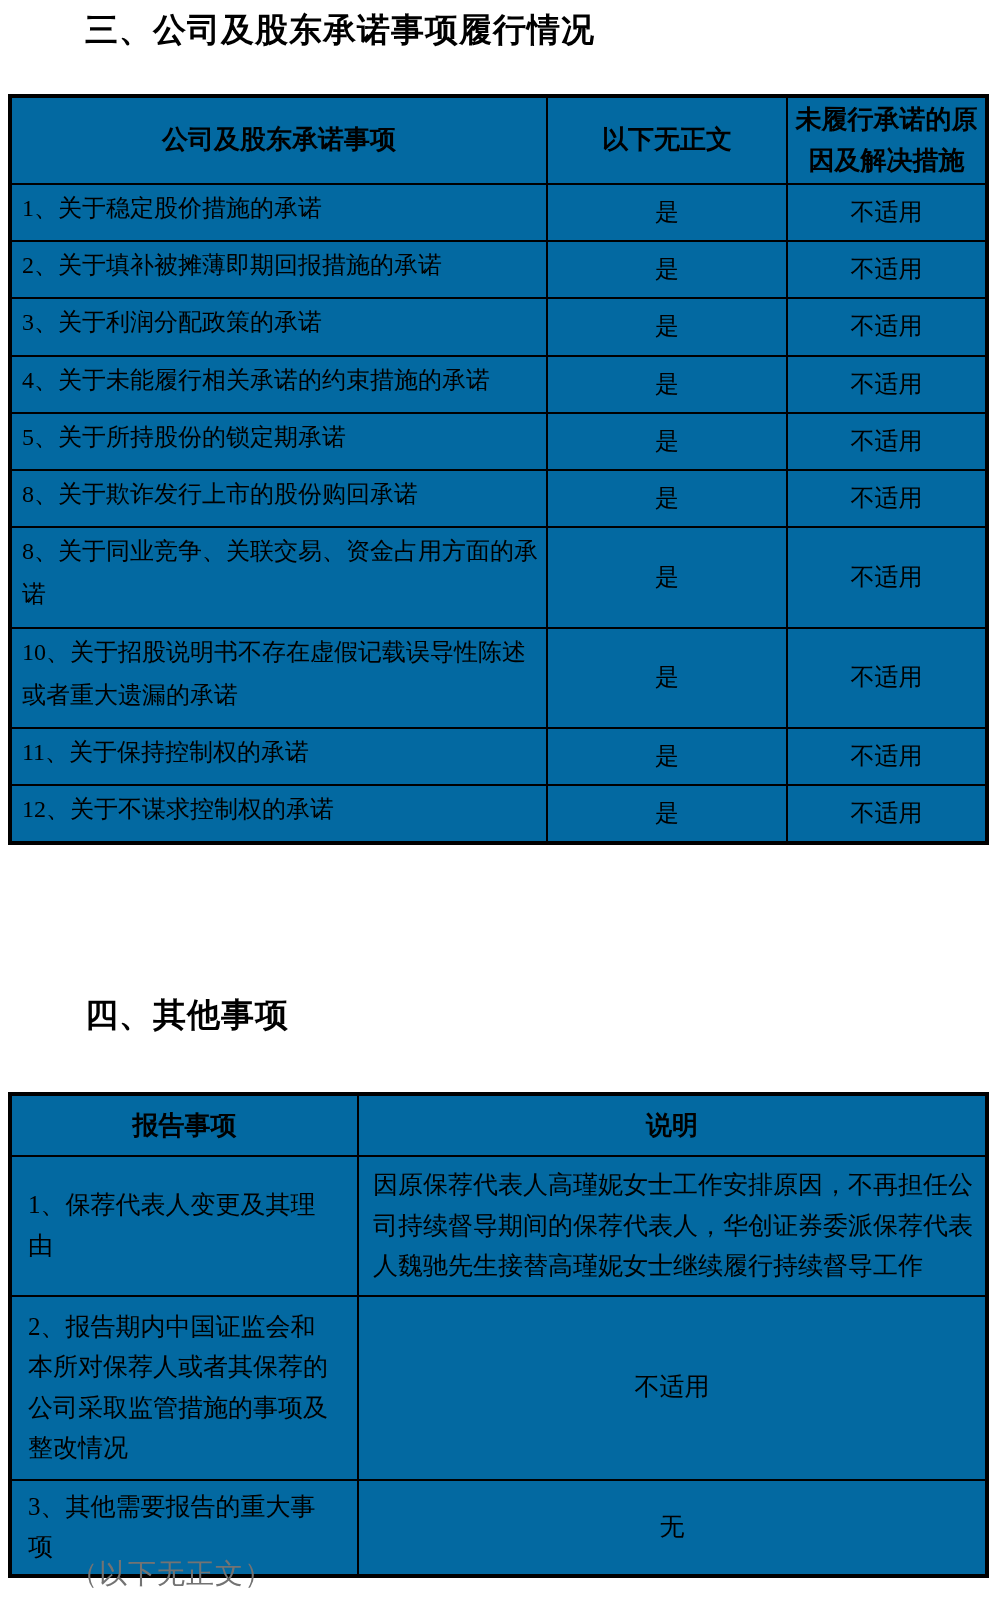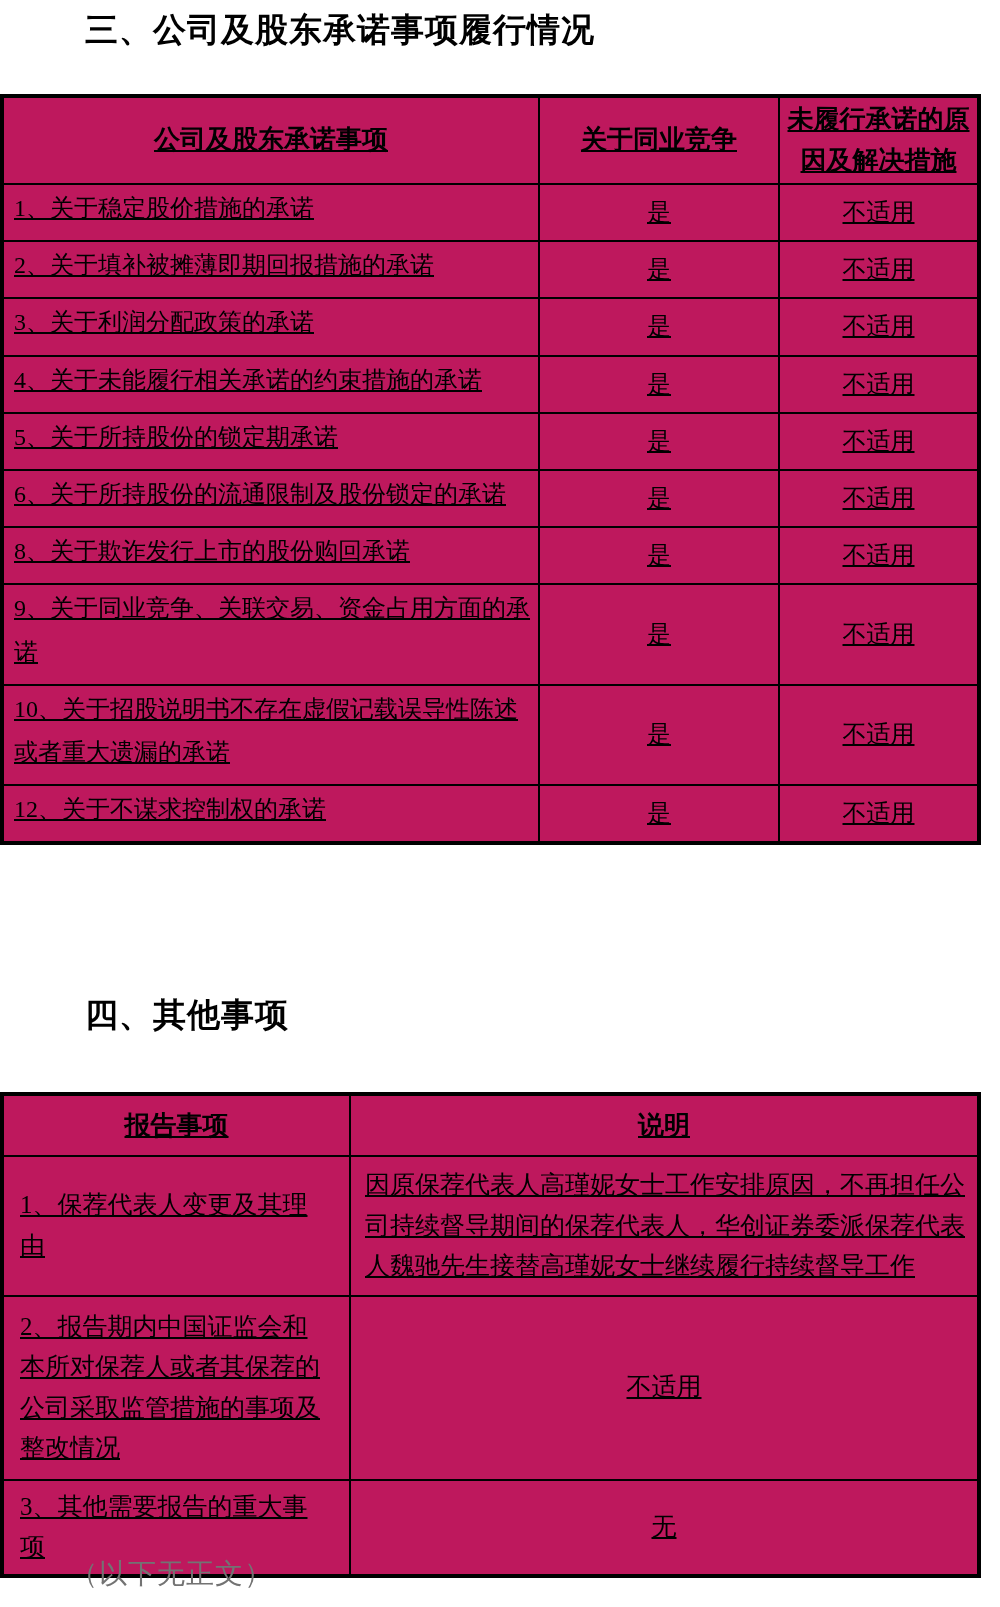--- a/index.html
+++ b/index.html
@@ -20,25 +20,24 @@
     font-size: 33px;
     letter-spacing: 1px;
     color: #000000;
     white-space: nowrap;
   }
   #section3-heading { top: 8px; }
   #section4-heading { top: 993px; text-align: right; }
 
   table {
     position: absolute;
-    left: 0;
+    left: 8px;
     border-collapse: collapse;
     table-layout: fixed;
-    background: #be185d;
-    text-decoration: underline;
+    background: #0369a1;
   }
   .tbl { border: 4px solid #000000; }
   .tbl th, .tbl td { border: 2px solid #000000; vertical-align: middle; }
 
   
   #commitments-table { top: 94px; width: 977px; }
   #commitments-table th {
     height: 88px;
     font-size: 26px;
     font-weight: 700;
@@ -93,21 +92,21 @@
 <body>
 
 <div class="page">
 
   <div class="heading" id="section3-heading">三、公司及股东承诺事项履行情况</div>
 
   <table class="tbl" id="commitments-table">
     <thead>
       <tr>
         <th class="c1">公司及股东承诺事项</th>
-        <th class="c2">关于同业竞争</th>
+        <th class="c2">以下无正文</th>
         <th class="c3">未履行承诺的原因及解决措施</th>
       </tr>
     </thead>
     <tbody>
         <tr>
           <td class="c1">1、关于稳定股价措施的承诺</td>
           <td class="c2">是</td>
           <td class="c3">不适用</td>
         </tr>
         <tr>
@@ -124,36 +123,36 @@
           <td class="c1">4、关于未能履行相关承诺的约束措施的承诺</td>
           <td class="c2">是</td>
           <td class="c3">不适用</td>
         </tr>
         <tr>
           <td class="c1">5、关于所持股份的锁定期承诺</td>
           <td class="c2">是</td>
           <td class="c3">不适用</td>
         </tr>
         <tr>
-          <td class="c1">6、关于所持股份的流通限制及股份锁定的承诺</td>
-          <td class="c2">是</td>
-          <td class="c3">不适用</td>
-        </tr>
-        <tr>
           <td class="c1">8、关于欺诈发行上市的股份购回承诺</td>
           <td class="c2">是</td>
           <td class="c3">不适用</td>
         </tr>
         <tr>
-          <td class="c1">9、关于同业竞争、关联交易、资金占用方面的承诺</td>
+          <td class="c1">8、关于同业竞争、关联交易、资金占用方面的承诺</td>
           <td class="c2">是</td>
           <td class="c3">不适用</td>
         </tr>
         <tr>
           <td class="c1">10、关于招股说明书不存在虚假记载误导性陈述或者重大遗漏的承诺</td>
+          <td class="c2">是</td>
+          <td class="c3">不适用</td>
+        </tr>
+        <tr>
+          <td class="c1">11、关于保持控制权的承诺</td>
           <td class="c2">是</td>
           <td class="c3">不适用</td>
         </tr>
         <tr>
           <td class="c1">12、关于不谋求控制权的承诺</td>
           <td class="c2">是</td>
           <td class="c3">不适用</td>
         </tr>
       </tbody>
   </table>

